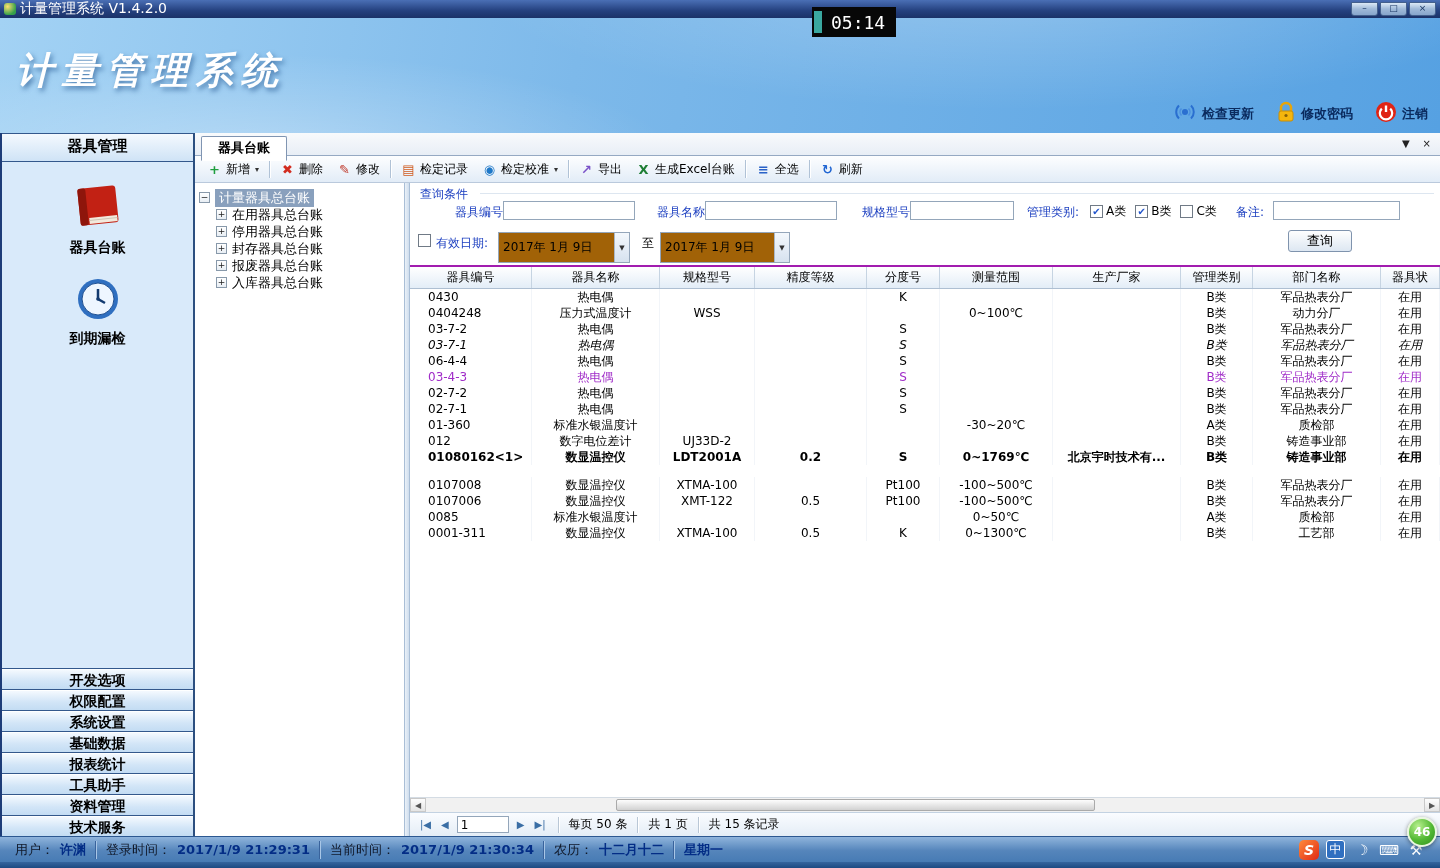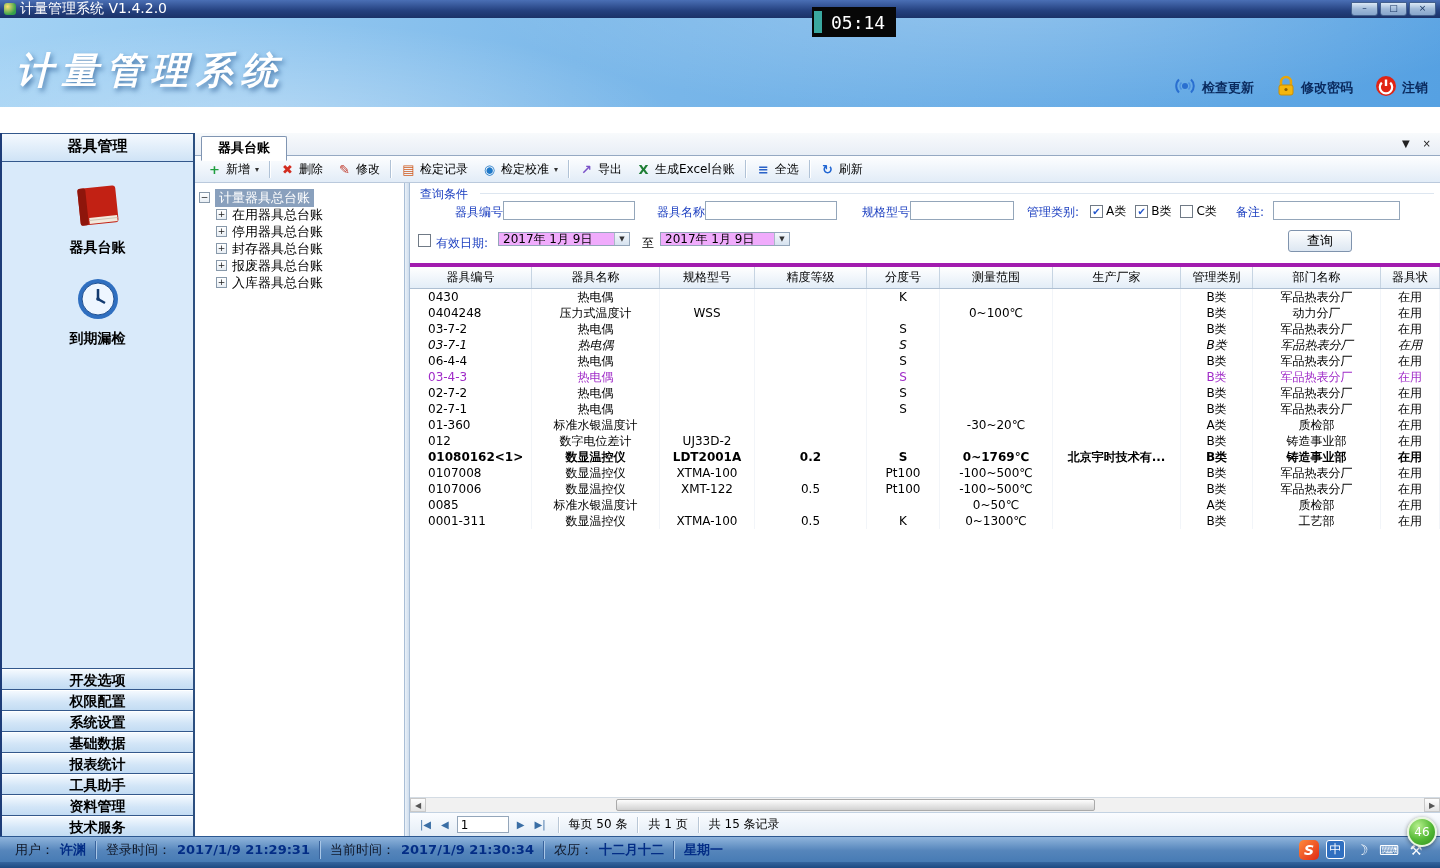--- a/index.html
+++ b/index.html
@@ -11,21 +11,21 @@
   .tb-title{font-size:14px;white-space:nowrap}
   .app-ico{width:12px;height:12px;border-radius:3px;background:radial-gradient(circle at 30% 30%,#ffe070,#35a04a 70%)}
   .win-btns{margin-left:auto;display:flex;gap:2px}
   .wbtn{width:27px;height:14px;border-radius:0 0 3px 3px;background:linear-gradient(#dce9f6,#9fb9d8 50%,#87a6cc);border:1px solid #44608c;color:#13305e;font-size:9px;line-height:11px;text-align:center;cursor:default}
 
   
   .recorder{position:absolute;left:812px;top:7px;width:84px;height:30px;background:#070707;color:#fff;display:flex;align-items:center;gap:9px;z-index:50;font-size:18px;font-family:"DejaVu Sans Mono","Liberation Mono",monospace}
   .rec-accent{width:8px;height:22px;background:#3aa8a0;margin-left:2px}
 
   
-  .header{position:relative;height:89px;background:linear-gradient(100deg,#a3d2f4 0%,#7db9ea 40%,#56a1e2 100%);overflow:hidden}
+  .header{position:relative;height:115px;background:linear-gradient(100deg,#a3d2f4 0%,#7db9ea 40%,#56a1e2 100%);overflow:hidden}
   .header::after{content:"";position:absolute;inset:0;background:radial-gradient(ellipse 700px 180px at 18% 125%,rgba(255,255,255,.35),transparent 60%),radial-gradient(ellipse 900px 220px at 70% -35%,rgba(255,255,255,.28),transparent 60%)}
   .app-title{position:absolute;left:16px;top:28px;z-index:2;font-family:"DejaVu Serif","Liberation Serif",serif;font-style:italic;font-weight:bold;font-size:37px;letter-spacing:8px;color:#fff;text-shadow:2px 3px 5px rgba(20,70,130,.6)}
   .hdr-actions{position:absolute;right:12px;bottom:7px;z-index:2;display:flex;gap:22px;align-items:center}
   .hact{display:flex;align-items:center;gap:5px;font-size:13px;color:#0a2a5e;cursor:default;font-weight:bold}
 
   
   .sidebar{position:absolute;left:0;top:133px;width:195px;height:703px;background:#d9eafa;border-right:2px solid #2c4f80;border-left:2px solid #1d3c78}
   .side-header{height:29px;line-height:24px;text-align:center;font-weight:bold;font-size:15px;background:linear-gradient(#f4f9fe,#cfe3f6);border-top:1px solid #33588c;border-bottom:1px solid #33588c}
   .shortcut{display:flex;flex-direction:column;align-items:center;margin-top:20px;cursor:default}
   .sc-label{margin-top:6px;font-size:14px;font-weight:bold}
@@ -47,31 +47,31 @@
 
   .workspace{flex:1;display:flex;min-height:0}
   .treepanel{width:210px;background:#fff;border-right:1px solid #a9bed6;padding:6px 4px;font-size:13px;overflow:hidden;flex:none}
   .tree-row{display:flex;align-items:center;gap:5px;height:17px;cursor:default;white-space:nowrap}
   .expander{width:11px;height:11px;border:1px solid #8899aa;background:linear-gradient(#fff,#e8eef4);font-size:9px;line-height:9px;text-align:center;color:#222;flex:none}
   .tree-root-label{background:#89a0bd;color:#fff;padding:0 4px}
   .tree-children{margin-left:17px}
   .splitter{width:5px;background:linear-gradient(90deg,#eaf1f8,#cfdded);border-right:1px solid #a9bed6;flex:none;cursor:ew-resize}
 
   .content{flex:1;display:flex;flex-direction:column;min-width:0}
-  .query{height:84px;position:relative;border-bottom:4px solid #a21caf;background:#fff;flex:none}
+  .query{height:84px;position:relative;border-bottom:2px solid #a21caf;background:#fff;flex:none}
   .q-title{position:absolute;left:10px;top:3px;color:#1b3ec0;font-size:12px}
   .q-line{position:absolute;left:70px;right:6px;top:10px;border-top:1px solid #dde6f0}
   .ql{position:absolute;top:21px;color:#1b3ec0;white-space:nowrap}
   .ql2{position:absolute;top:52px;color:#1b3ec0;white-space:nowrap}
   .qi{position:absolute;top:18px;height:19px;border:1px solid #94a6ba;background:#fff;font-size:12px;padding:0 3px;font-family:inherit}
   .cb{width:13px;height:13px;border:1px solid #707a86;background:#fff;display:inline-flex;align-items:center;justify-content:center;font-size:10px;color:#2255cc;flex:none;line-height:11px}
   .q-cats{position:absolute;left:680px;top:20px;display:flex;gap:9px;align-items:center}
   .q-cat{display:flex;gap:3px;align-items:center;cursor:default}
   .q-date-cb{position:absolute;left:8px;top:51px}
-  .datebox{position:absolute;top:49px;height:14px;border:1px solid #94a6ba;background:#f0abfc;display:flex;align-items:center;justify-content:space-between;padding-left:4px;font-size:12px;cursor:default}
+  .datebox{position:absolute;top:49px;height:31px;border:1px solid #94a6ba;background:#a16207;display:flex;align-items:center;justify-content:space-between;padding-left:4px;font-size:12px;cursor:default}
   .datebox .dd{width:15px;height:100%;background:linear-gradient(#f4f8fc,#d6e2ef);border-left:1px solid #aab8c8;font-size:7px;display:grid;place-items:center;color:#333}
   .q-search{position:absolute;left:878px;top:47px;width:64px;height:22px;background:linear-gradient(#fefefe,#dde7f2);border:1px solid #7f93ad;border-radius:3px;font-size:13px;font-family:inherit;text-align:center;padding:0;cursor:default}
 
   .grid-header{display:grid;height:22px;flex:none;border-bottom:1px solid #aebfd2;background:linear-gradient(#ffffff,#e3edf7)}
   .gh-cell{border-right:1px solid #c6d4e2;font-size:12px;text-align:center;line-height:21px;overflow:hidden;white-space:nowrap;cursor:default}
   .grid-body{flex:1;overflow:hidden;background:#fff}
   .grow{display:grid;height:16px;line-height:16px;cursor:default}
   .grow .c{font-size:12px;text-align:center;overflow:hidden;white-space:nowrap;border-right:1px solid #f2f5f9}
   .grow .c:first-child{text-align:left;padding-left:18px}
   .grow.sel{color:#a02cc8}
@@ -92,21 +92,21 @@
   .seg{display:flex;align-items:center;gap:6px;padding:0 9px;white-space:nowrap}
   .seg .lab{color:#101828}
   .seg .val{color:#032d86;font-weight:bold}
   .seg-sep{width:0;height:18px;border-left:1px solid #39639c;border-right:1px solid #a8c6e6}
   .tray{margin-left:auto;display:flex;align-items:center;gap:7px;padding-right:8px}
   .tray-ico{width:20px;height:20px;display:grid;place-items:center;color:#fff;font-size:14px;cursor:default}
   .tray-ico.sogou{background:linear-gradient(135deg,#ff8a3c,#e02a14);border-radius:5px;font-weight:bold;font-style:italic}
   .tray-ico.mode{background:#2f6fc0;border:1px solid #fff;border-radius:3px;font-size:12px;width:19px;height:19px}
   .bottom-strip{position:absolute;left:0;right:0;bottom:0;height:6px;background:linear-gradient(#35659e,#1c4a82)}
 
-  .badge{position:absolute;right:3px;bottom:21px;width:30px;height:30px;border-radius:50%;background:radial-gradient(circle at 35% 28%,#b8f08e,#52b833 55%,#2e8f1e);border:2px solid #e9f6df;color:#fff;font-weight:normal;font-size:12px;display:grid;place-items:center;box-shadow:0 1px 4px rgba(0,0,0,.45);z-index:60;cursor:default}
+  .badge{position:absolute;right:3px;bottom:21px;width:30px;height:30px;border-radius:50%;background:radial-gradient(circle at 35% 28%,#b8f08e,#52b833 55%,#2e8f1e);border:2px solid #e9f6df;color:#fff;font-weight:bold;font-size:12px;display:grid;place-items:center;box-shadow:0 1px 4px rgba(0,0,0,.45);z-index:60;cursor:default}
 </style>
 </head>
 <body>
 
 <div class="screen">
 
   <div class="titlebar">
     <span class="app-ico"></span>
     <span class="tb-title">计量管理系统 V1.4.2.0</span>
     <span class="win-btns">
@@ -455,21 +455,21 @@
               <div class="c">数显温控仪</div>
               <div class="c">LDT2001A</div>
               <div class="c">0.2</div>
               <div class="c">S</div>
               <div class="c">0~1769℃</div>
               <div class="c">北京宇时技术有...</div>
               <div class="c">B类</div>
               <div class="c">铸造事业部</div>
               <div class="c">在用</div>
             </div>
-            <div class="grow" style="grid-template-columns: 122px 128px 95px 112px 73px 113px 128px 72px 128px 59px;">
+            <div class="grow" style="grid-template-columns: 122px 128px 95px 112px 73px 113px 128px 72px 128px 59px; margin-top: 12px;">
               <div class="c">0107008</div>
               <div class="c">数显温控仪</div>
               <div class="c">XTMA-100</div>
               <div class="c"></div>
               <div class="c">Pt100</div>
               <div class="c">-100~500℃</div>
               <div class="c"></div>
               <div class="c">B类</div>
               <div class="c">军品热表分厂</div>
               <div class="c">在用</div>

